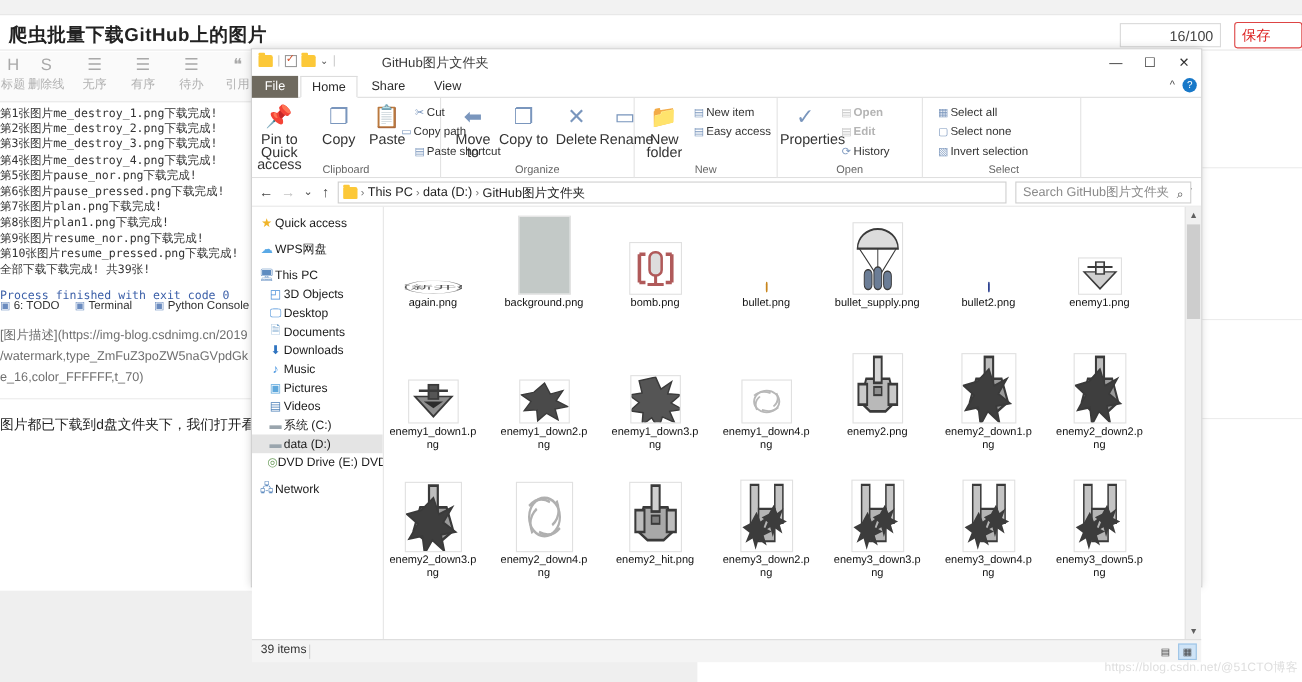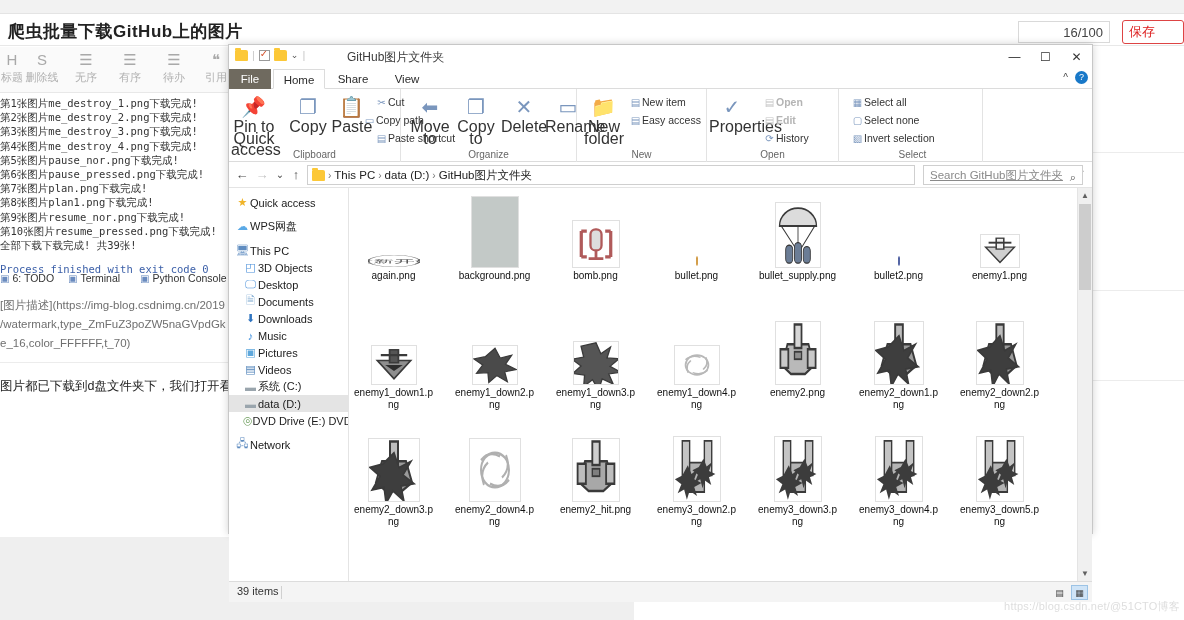--- a/index.html
+++ b/index.html
@@ -84,34 +84,34 @@
   .rb-tab.file { background:#6f6a5f; color:#ffffff; left:0; width:42px; }
   .rb-tab.active { border:1px solid #dcdcdc; border-bottom:1px solid #fff; background:#fff; }
   .ribbon-help { position:absolute; right:4px; top:2px; display:flex; gap:7px; align-items:center; }
   .help-circ { width:13px; height:13px; border-radius:50%; background:#1878c8; color:#fff; font-size:9px; text-align:center; line-height:13px; }
 
   .ribbon { position:relative; height:73px; background:#ffffff; border-bottom:1px solid #dcdcdc; }
   .rgroup { position:absolute; top:0; height:73px; border-right:1px solid #e3e3e3; }
   .rgroup-title { position:absolute; bottom:2px; width:100%; text-align:center; font-size:10px; color:#666; }
   .rbig { position:absolute; top:4px; width:46px; text-align:center; }
   .rbig .gl { height:28px; font-size:20px; line-height:28px; color:#7a96bd; }
-  .rbig .tx { font-size:16px; line-height:11.5px; color:#333; }
+  .rbig .tx { font-size:13px; line-height:11.5px; color:#333; }
   .rsmall { position:absolute; font-size:10.5px; color:#333; line-height:15px; white-space:nowrap; }
   .rsmall .gl { display:inline-block; width:13px; text-align:center; color:#7a96bd; font-size:10px; }
   .rsmall.dim { color:#b4b4b4;font-weight:bold; }
   .rsmall.dim .gl { color:#c3c3c3; }
 
   .navbar { position:relative; height:26px; background:#fff; border-bottom:1px solid #e4e4e4; }
   .nav-ico { position:absolute; top:4px; width:18px; text-align:center; font-size:13px; color:#4a4a4a; line-height:18px; }
   .nav-ico.dim { color:#c4c4c4; }
   .addrbar { position:absolute; left:78px; top:3px; width:608px; height:20px; border:1px solid #cfcfcf; background:#fff; display:flex; align-items:center; padding:0 4px; font-size:11.5px; color:#222; gap:3px; }
   .crumb-sep { color:#777; font-size:10px; }
   .addr-caret { position:absolute; right:28px; top:5px; font-size:10px; color:#444; }
   .addr-refresh { position:absolute; right:8px; top:4px; font-size:11px; color:#444; }
-  .searchbox { position:absolute; left:694px; top:3px; width:160px; height:20px; border:1px solid #cfcfcf; background:#fff; font-size:11.5px; color:#8a8a8a; padding-left:6px; line-height:18px;text-decoration:underline; }
+  .searchbox { position:absolute; left:694px; top:3px; width:160px; height:20px; border:1px solid #cfcfcf; background:#fff; font-size:11.5px; color:#8a8a8a; padding-left:6px; line-height:18px; }
   .search-ico { position:absolute; right:6px; top:2px; color:#555; font-size:11px; }
 
   .body { position:relative; height:393px; display:flex; }
   .sidebar { width:120px; background:#fff; border-right:1px solid #e4e4e4; padding-top:6px; overflow:hidden; }
   .nitem { display:flex; align-items:center; height:17px; font-size:11px; color:#1b1b1b; padding-left:6px; white-space:nowrap; }
   .nitem.sel { background:#e4e4e4; }
   .nitem .ni { width:15px; display:inline-block; text-align:center; font-size:11px; }
   .nitem.lvl1 { padding-left:14px; }
   .nitem.gap { margin-top:7px; }
 

